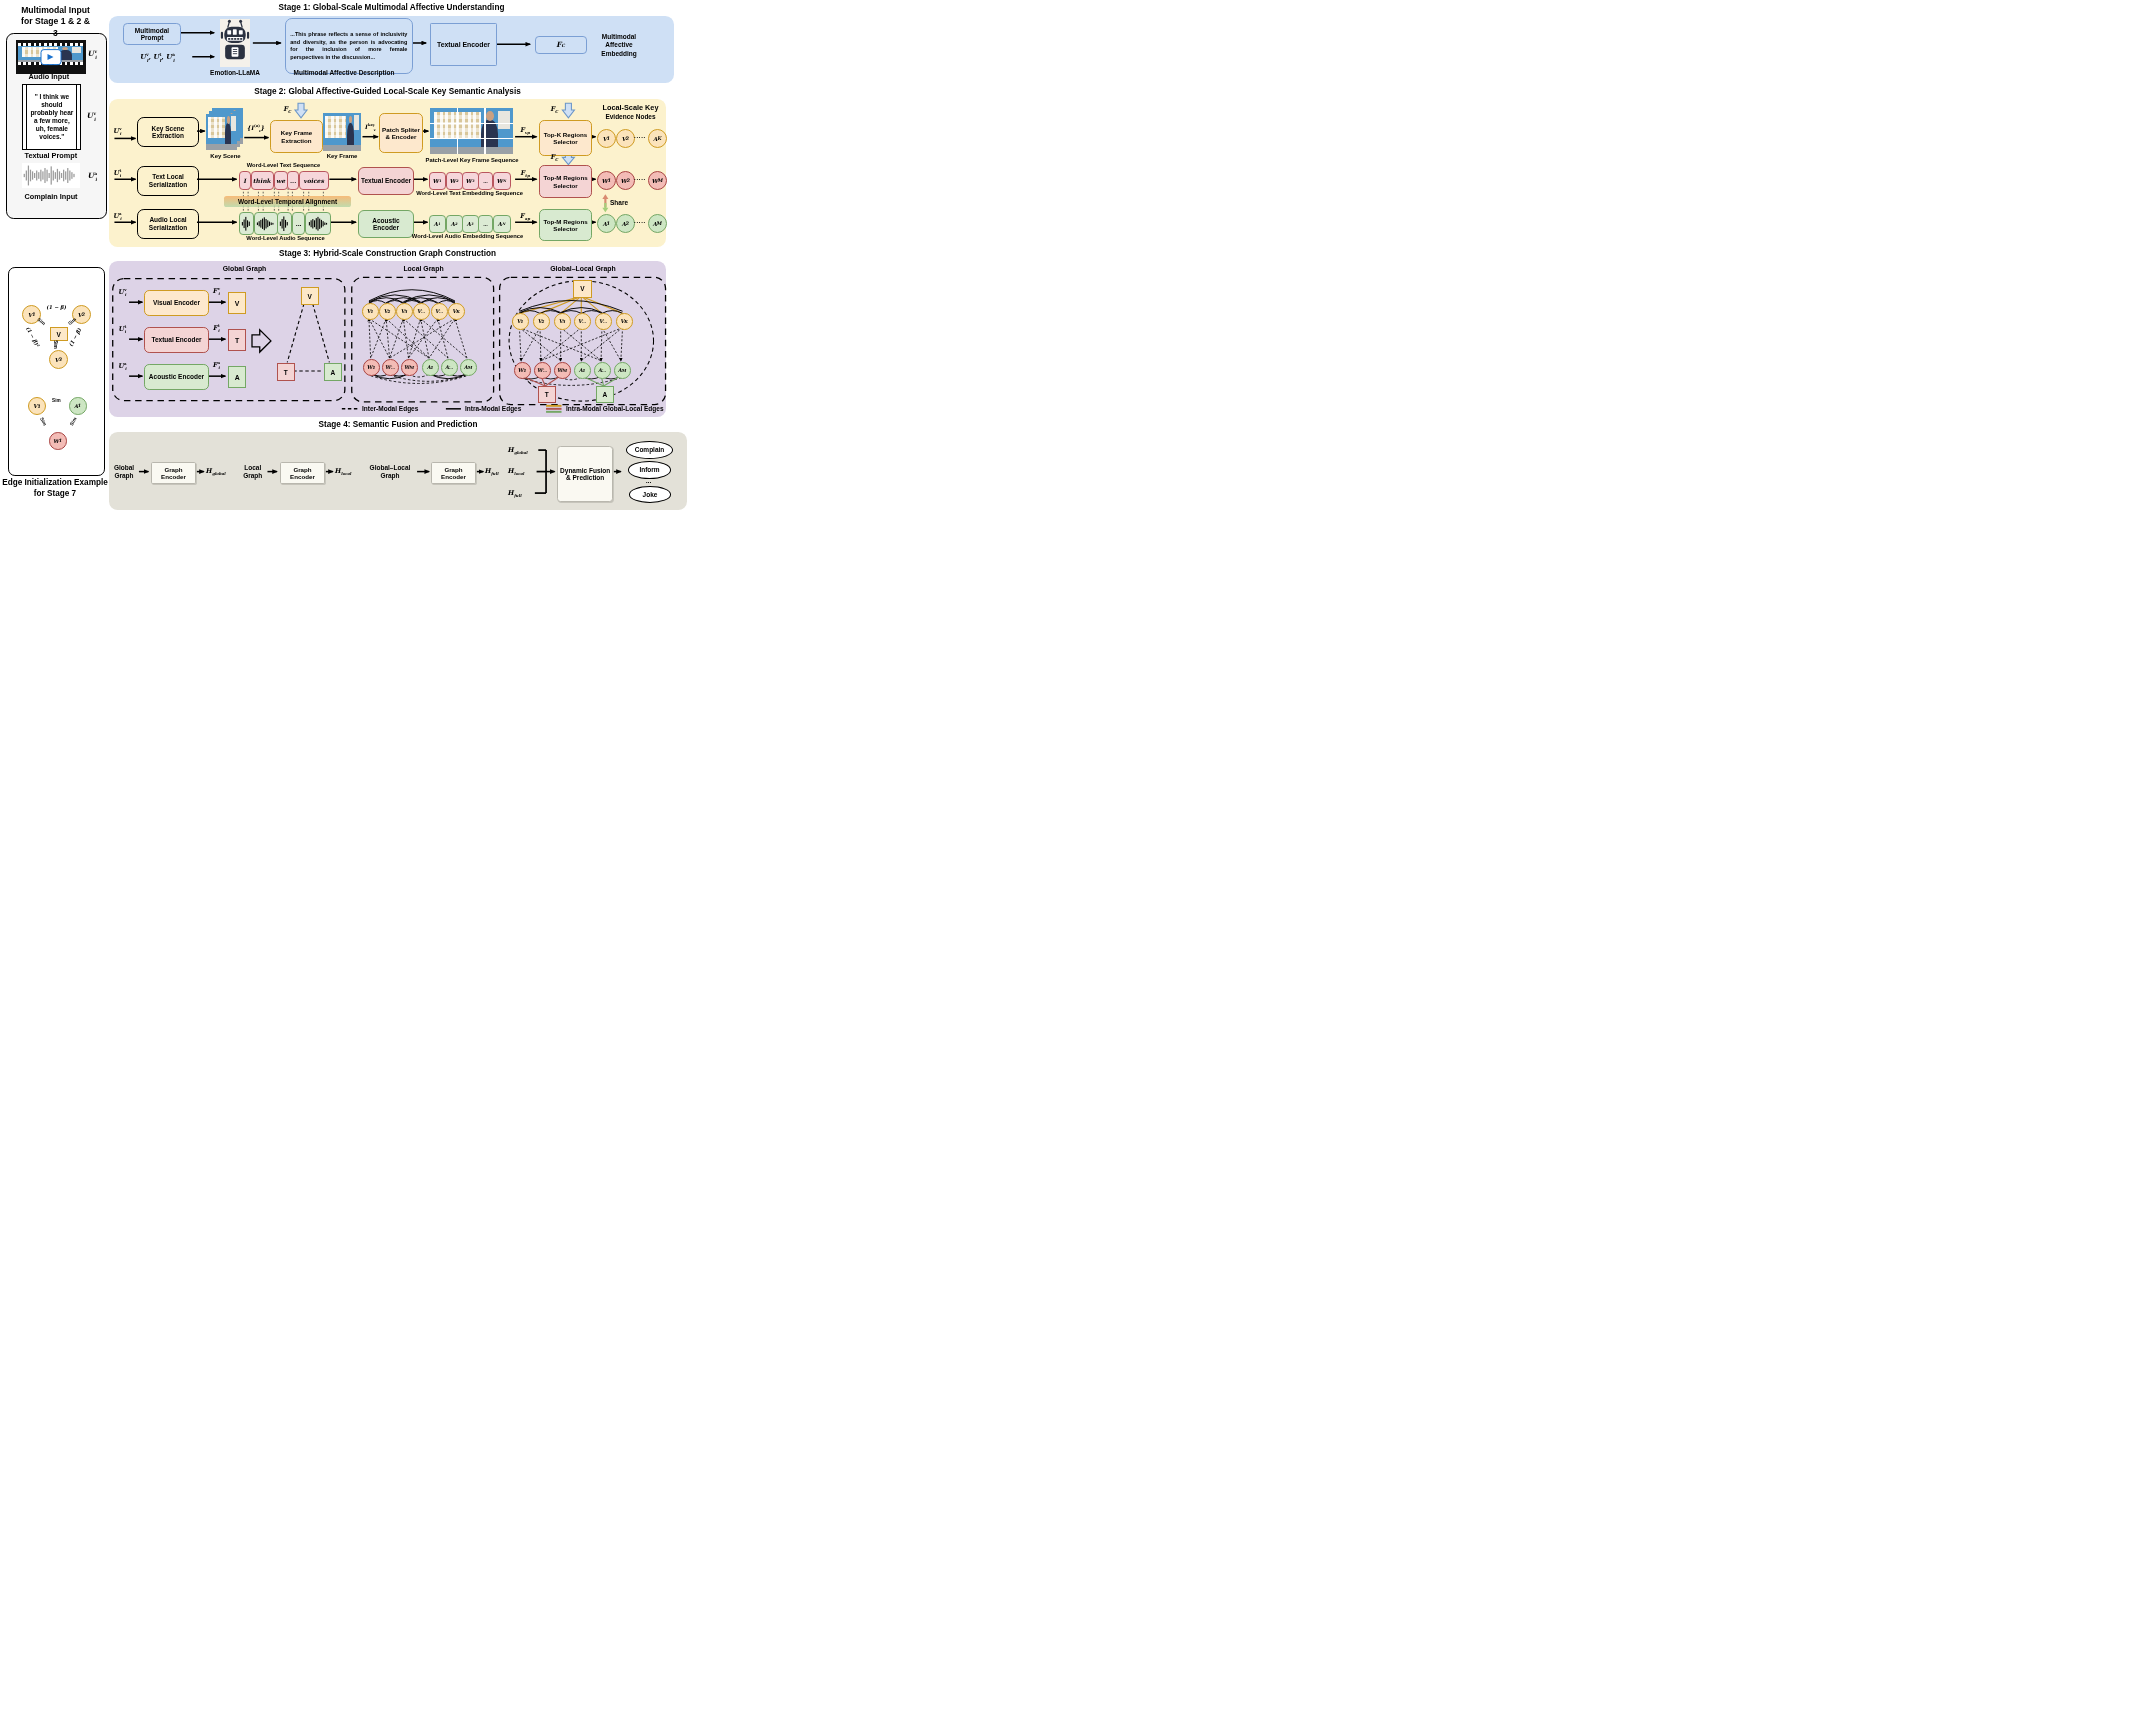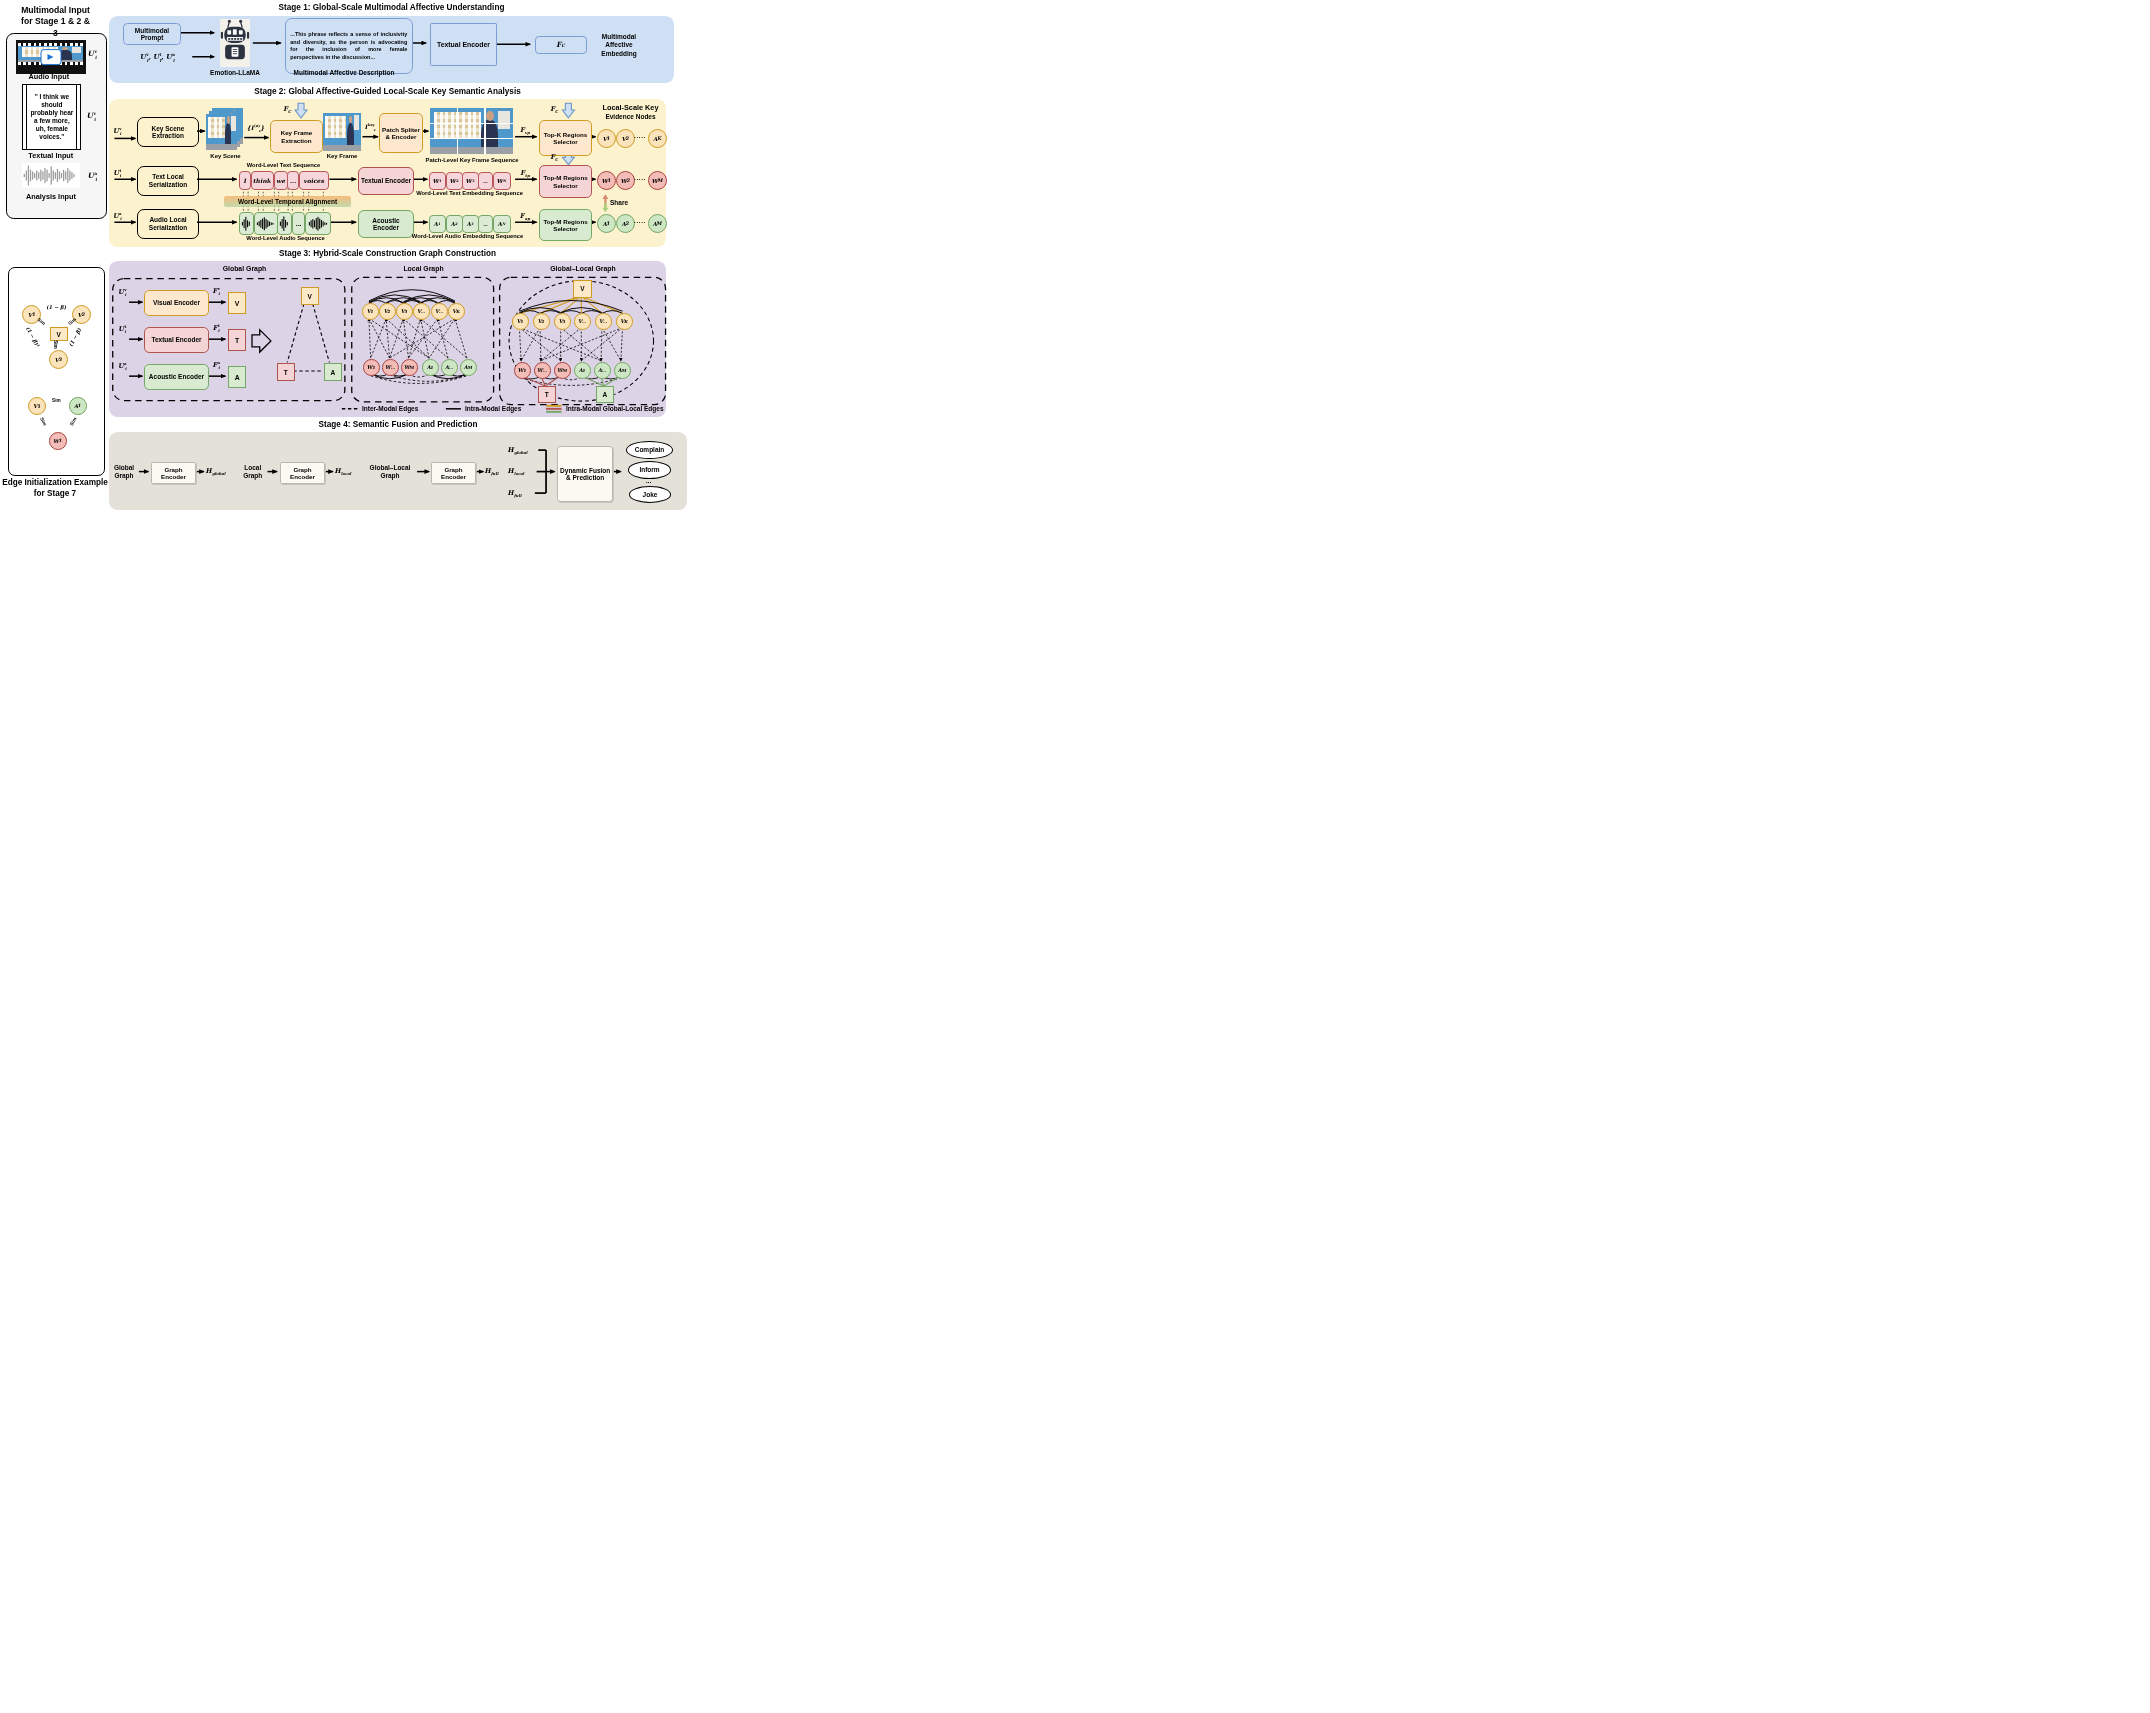--- a/index.html
+++ b/index.html
@@ -325,21 +325,21 @@
       </div>
   </div>
   <div class="mlbl math" style="left:83px;top:49px;width:19px;font-size:7.3px;">U<sup>v</sup><sub style="margin-left: -0.38em;">i</sub></div>
   <div class="cap" style="left:16.3px;top:72px;width:65px;font-size:7.3px;">Audio Input</div>
 
   <div class="quotebox" style="left:22.4px;top:84px;width:57px;height:64px;">
     <div class="inner"></div>
     <div class="qt">" I think we should probably hear a  few more, uh, female voices."</div>
   </div>
   <div class="mlbl math" style="left:82px;top:111px;width:19px;font-size:7.3px;">U<sup>v</sup><sub style="margin-left: -0.38em;">i</sub></div>
-  <div class="cap" style="left:16.3px;top:151px;width:69px;font-size:7.3px;">Textual Input</div>
+  <div class="cap" style="left:16.3px;top:151px;width:69px;font-size:7.3px;">Textual Prompt</div>
 
   <svg class="abs z wave" viewBox="0 0 140 60" style="left:21.5px;top:163px;width:58px;height:25px;background:#fff;">
     <g fill="#9a9a9a">
       <rect x="4" y="26" width="3" height="8"></rect>
         <rect x="9" y="18" width="3" height="24"></rect>
         <rect x="14" y="6" width="3" height="48"></rect>
       <rect x="19" y="16" width="3" height="28"></rect>
         <rect x="24" y="20" width="3" height="20"></rect>
         <rect x="29" y="24" width="3" height="12"></rect>
       <rect x="34" y="18" width="3" height="24"></rect>
@@ -357,21 +357,21 @@
       <rect x="94" y="24" width="3" height="12"></rect>
         <rect x="99" y="16" width="3" height="28"></rect>
         <rect x="104" y="20" width="3" height="20"></rect>
       <rect x="109" y="12" width="3" height="36"></rect>
         <rect x="114" y="18" width="3" height="24"></rect>
         <rect x="119" y="22" width="3" height="16"></rect>
       <rect x="124" y="26" width="3" height="8"></rect>
     </g>
   </svg>
   <div class="mlbl math" style="left:83px;top:171px;width:19px;font-size:7.3px;">U<sup>a</sup><sub style="margin-left: -0.38em;">i</sub></div>
-  <div class="cap" style="left:13px;top:192px;width:76px;font-size:7.3px;">Analysis Input</div>
+  <div class="cap" style="left:13px;top:192px;width:76px;font-size:7.3px;">Complain Input</div>
 
   <div class="abs z" style="left:7.7px;top:267px;width:95px;height:207px;border:1.5px solid #000;border-radius:6.9px;background:#fff;"></div>
   <div class="node n-or" style="left:22.4px;top:305px;width:17px;height:17px;font-size:5.6px;">V<sup>′</sup><sub style="margin-left: -0.38em;">1</sub></div>
   <div class="node n-or" style="left:72px;top:305px;width:17px;height:17px;font-size:5.6px;">V<sup>′</sup><sub style="margin-left: -0.38em;">2</sub></div>
   <div class="sq sq-or" style="left:50px;top:327px;width:15.5px;height:12px;font-size:6.5px;">V</div>
   <div class="node n-or" style="left:49px;top:350px;width:17px;height:17px;font-size:5.6px;">V<sup>′</sup><sub style="margin-left: -0.38em;">3</sub></div>
   <div class="rot beta" style="left:41px;top:304px;width:31px;text-align:center;">(1 − β)</div>
   <div class="rot sim" style="left:37px;top:319px;transform:rotate(38deg);">Sim</div>
   <div class="rot sim" style="left:68px;top:319px;transform:rotate(-38deg);">Sim</div>
   <div class="rot sim" style="left:51px;top:342px;transform:rotate(90deg);">Sim</div>

